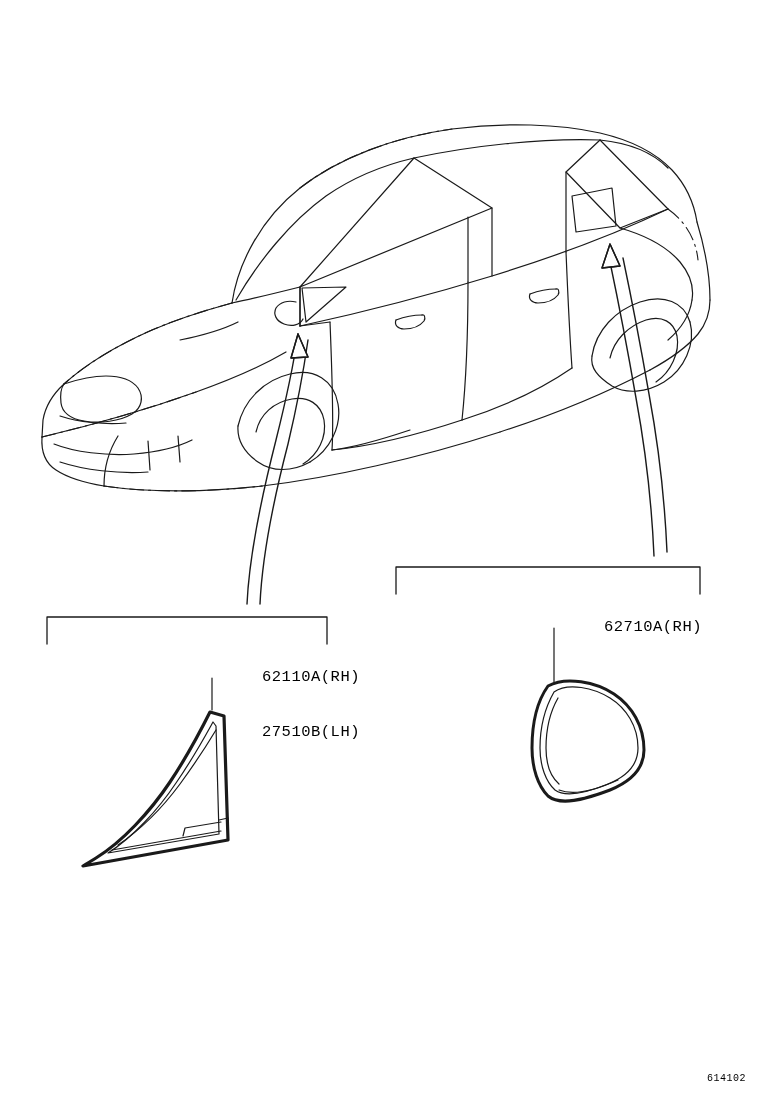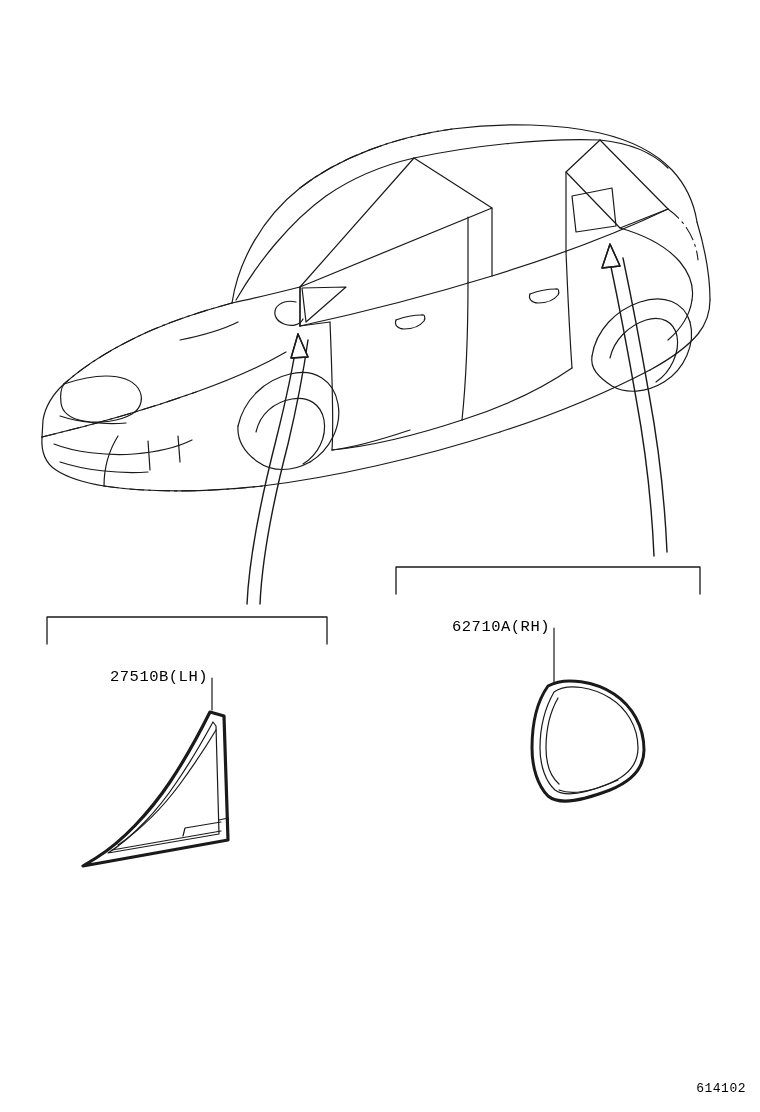--- a/index.html
+++ b/index.html
@@ -30,41 +30,41 @@
   .lbl {
     position: absolute;
     font-family: "Liberation Mono", monospace;
     font-size: 15.5px;
     letter-spacing: 0.5px;
     white-space: pre;
     color: #000;
   }
   .callout-group {
     position: absolute;
-    text-align: left;
+    text-align: right;
   }
   .callout-group .line {
     display: block;
     line-height: 19px;
   }
   #label-front {
     left: 110px;
     top: 632px;
     width: 250px;
   }
   #label-rear {
     left: 452px;
     top: 582px;
     width: 250px;
   }
   #diagram-code {
     position: absolute;
     right: 14px;
-    bottom: 16px;
-    font-size: 13px;
+    bottom: 28px;
+    font-size: 10px;
     letter-spacing: 0.5px;
     font-family: "Liberation Mono", monospace;
   }
 </style>
 </head>
 <body>
 
 <div id="sheet">
 
   <svg class="layer" viewBox="0 0 760 1112">
@@ -224,20 +224,21 @@
 
         <path d="M559,790 C574,796 596,790 618,780"></path>
 
         <path d="M554,628 L554,682" stroke-width="1.2"></path>
       </g>
 
     </g>
   </svg>
 
   <div class="callout-group lbl" id="label-front">
+    <span class="line">62110A(RH)</span>
     <span class="line">27510B(LH)</span>
   </div>
 
   <div class="callout-group lbl" id="label-rear">
     <span class="line">62710A(RH)</span>
   </div>
 
   <div id="diagram-code">614102</div>
 
 </div>

